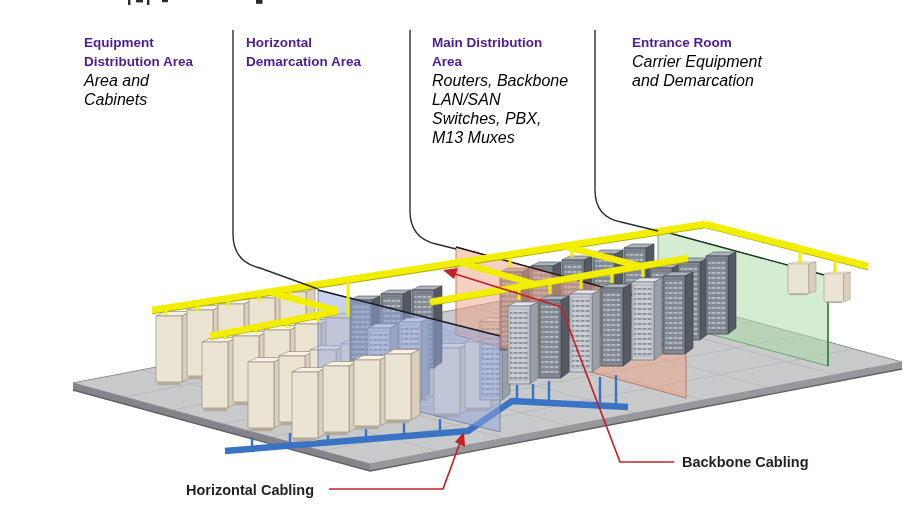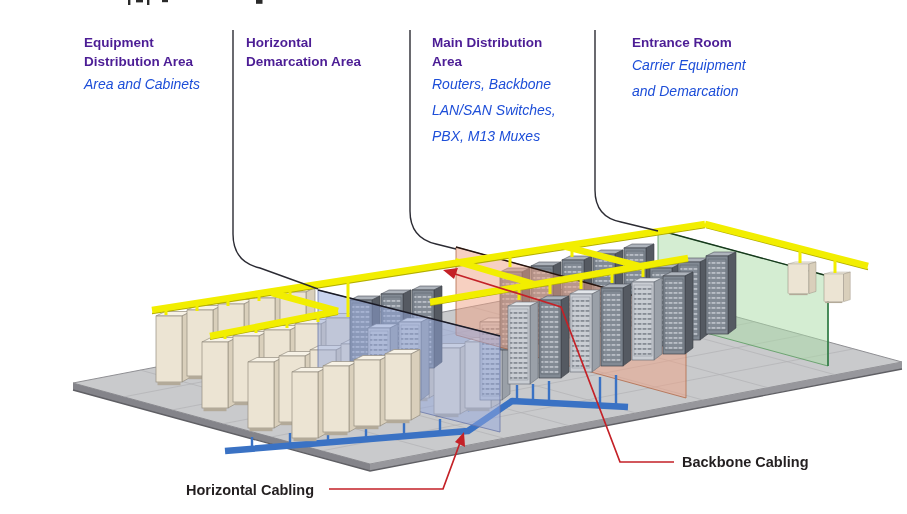--- a/index.html
+++ b/index.html
@@ -2,21 +2,21 @@
 <html><head>
 <meta charset="utf-8">
 <style>
   html,body{margin:0;padding:0;background:#ffffff;}
   .stage{
     position:relative;width:907px;height:514px;background:#ffffff;overflow:hidden;
     font-family:"Liberation Sans",sans-serif;color:#231f20;
   }
   .area-label{position:absolute;top:33px;}
   .area-label .t{font-weight:bold;font-size:13.5px;line-height:19px;color:#4c1d95;}
-  .area-label .s{font-style:italic;font-size:14px;line-height:26px;color:#1d4ed8;}
+  .area-label .s{font-style:italic;font-size:16px;line-height:19px;color:#000000;}
   .col1{left:84px;width:132px;}
   .col2{left:246px;width:140px;}
   .col3{left:424px;width:140px;margin-left:8px;}
   .col4{left:632px;width:130px;}
   svg{position:absolute;left:0;top:0;}
   .callout-text{font-family:"Liberation Sans",sans-serif;font-weight:bold;font-size:14.5px;fill:#231f20;}
 </style>
 </head>
 <body>
 

